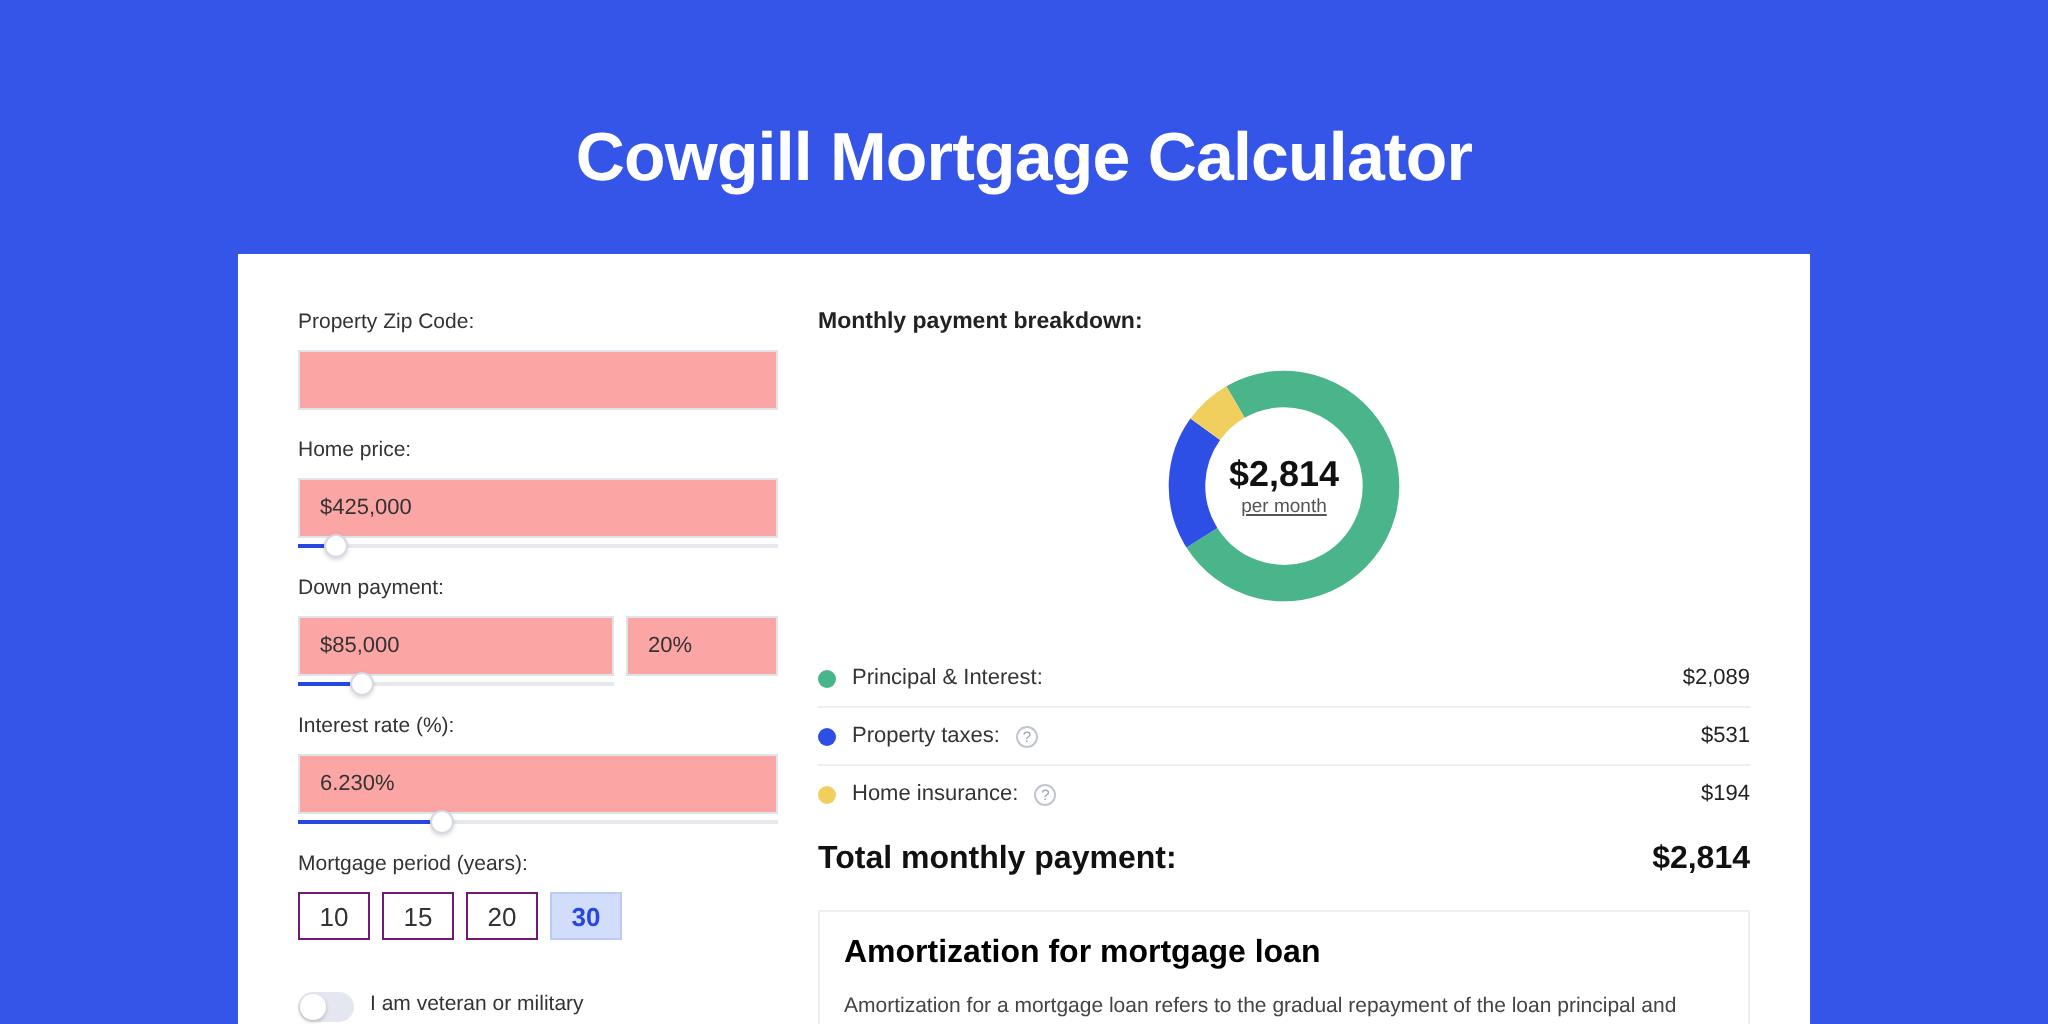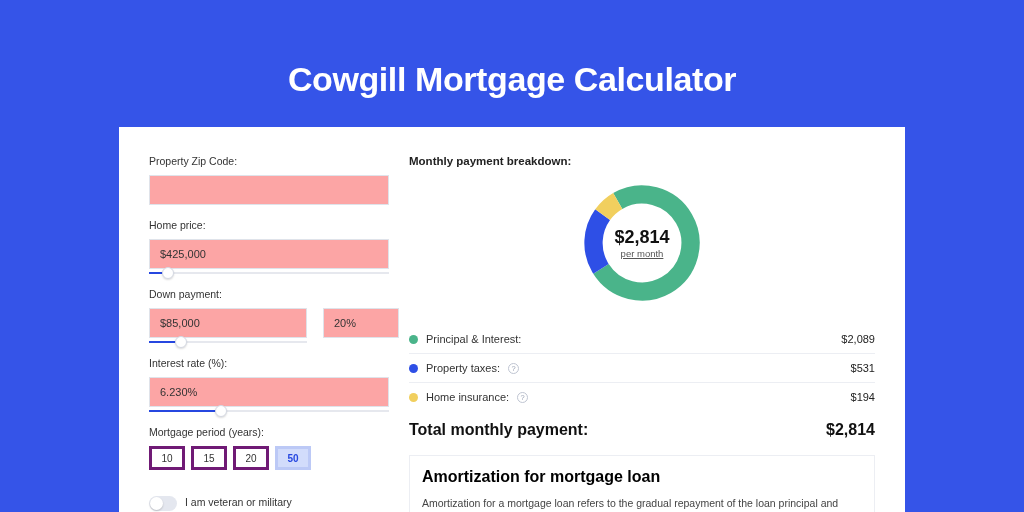--- a/index.html
+++ b/index.html
@@ -68,30 +68,30 @@
     position: absolute;
     top: -5px;
     width: 12px;
     height: 12px;
     background: #fff;
     border: 1px solid #d5d9e3;
     border-radius: 50%;
     box-shadow: 0 1px 2px rgba(0,0,0,0.15);
   }
   .field-block { margin-bottom: 14px; }
-  .dp-row { display: flex; gap: 16px; }
+  .dp-row { display: flex; gap: 6px; }
   .dp-dollar { width: 158px; }
   .dp-pct { width: 76px; }
   .period-row { display: flex; gap: 6px; margin-top: 2px; }
   .period-btn {
     width: 36px;
     height: 24px;
-    border: 3px solid #701a75;
+    border: 1px solid #701a75;
     background: #fff;
-    font-size: 10px;
+    font-size: 13px;
     color: #333;
     display: flex;
     align-items: center;
     justify-content: center;
     cursor: pointer;
     text-align: right;
   }
   .period-btn.active {
     background: #d2dcfb;
     color: #2647e0;
@@ -253,21 +253,21 @@
         <div class="slider-thumb" id="rate-thumb" style="left: calc(30% - 6px);"></div>
       </div>
     </div>
 
     <div class="field-block">
       <div class="field-label">Mortgage period (years):</div>
       <div class="period-row" id="period-row">
           <div class="period-btn">10</div>
           <div class="period-btn">15</div>
           <div class="period-btn">20</div>
-          <div class="period-btn active">50</div>
+          <div class="period-btn active">30</div>
         </div>
     </div>
 
     <div class="toggle-row">
       <div class="toggle">
         <div class="toggle-knob"></div>
       </div>
       <div class="field-label" style="margin:0">I am veteran or military</div>
     </div>
 

